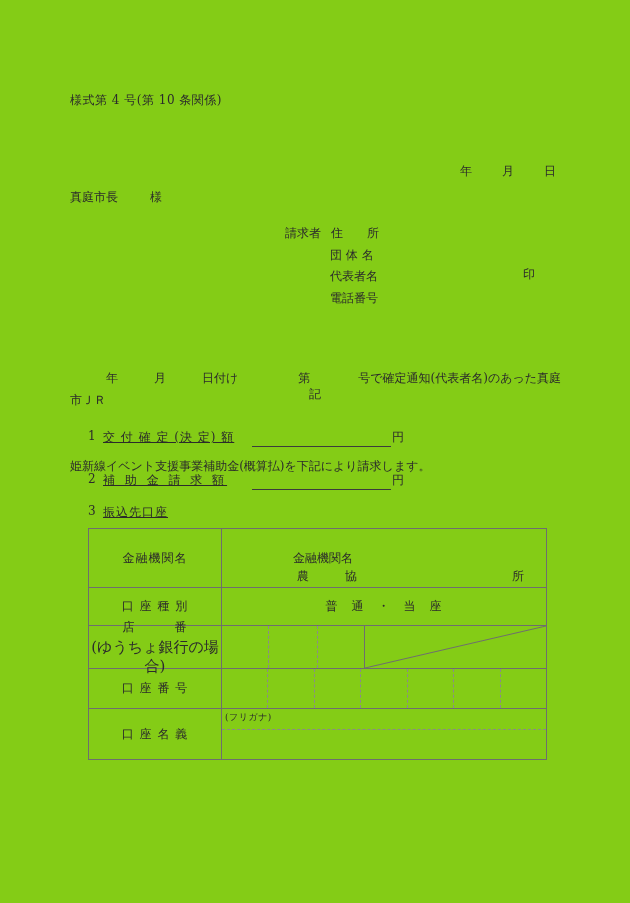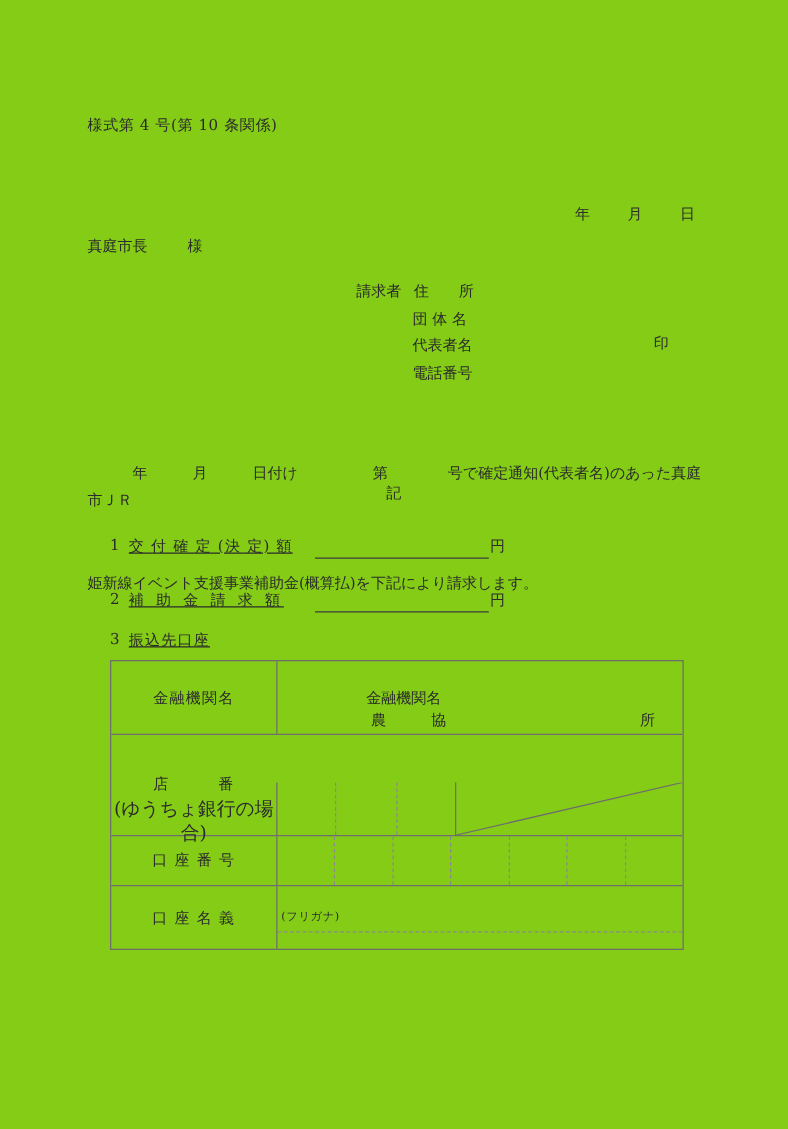--- a/index.html
+++ b/index.html
@@ -67,21 +67,21 @@
   .branch-cells{position:absolute;left:0;top:0;bottom:0;width:142px;display:flex;}
   .branch-cell{box-sizing:border-box;border-right:1px dashed #8a8a8a;}
   .bc1{width:47px;} .bc2{width:49px;} .bc3{width:46px;border-right:none;}
   .branch-diagonal{position:absolute;left:142px;right:0;top:0;bottom:0;border-left:1px solid #6e6e6e;box-sizing:border-box;}
   .branch-diagonal svg{display:block;width:100%;height:100%;}
 
   .acctno-cells{display:flex;height:100%;}
   .acctno-cell{flex:1;box-sizing:border-box;border-right:1px dashed #8a8a8a;}
   .acctno-cell:last-child{border-right:none;}
 
-  .furigana-strip{position:absolute;left:0;right:0;top:16px;height:21px;border-bottom:1px dashed #8a8a8a;box-sizing:border-box;}
+  .furigana-strip{position:absolute;left:0;right:0;top:0;height:21px;border-bottom:1px dashed #8a8a8a;box-sizing:border-box;}
   .furigana-label{position:absolute;left:3px;top:2px;font-size:9px;letter-spacing:.5px;}
 </style>
 </head>
 <body>
 
 <div class="page">
 
   <div class="abs form-number">様式第 4 号(第 10 条関係)</div>
 
 
@@ -134,20 +134,28 @@
         <div class="fin-line fin-l2">
           <span class="t1 pos-shinkin">金融機関名</span>
         </div>
         <div class="fin-line fin-l3">
           <span class="t1 pos-nokyo">農　　　協</span>
           <span class="t1 pos-nokyo-branch">所</span>
         </div>
       </div>
     </div>
 
+    <div class="t-row row-type">
+      <div class="t-label">
+        <span class="label-main">口 座 種 別</span>
+      </div>
+      <div class="t-content">
+        <div class="type-value">普　通　・　当　座</div>
+      </div>
+    </div>
 
     <div class="t-row row-branch">
       <div class="t-label">
         <span class="label-main">店　　　番</span>
         <span class="label-sub">(ゆうちょ銀行の場合)</span>
       </div>
       <div class="t-content">
         <div class="branch-cells">
           <div class="branch-cell bc1"></div>
           <div class="branch-cell bc2"></div>

